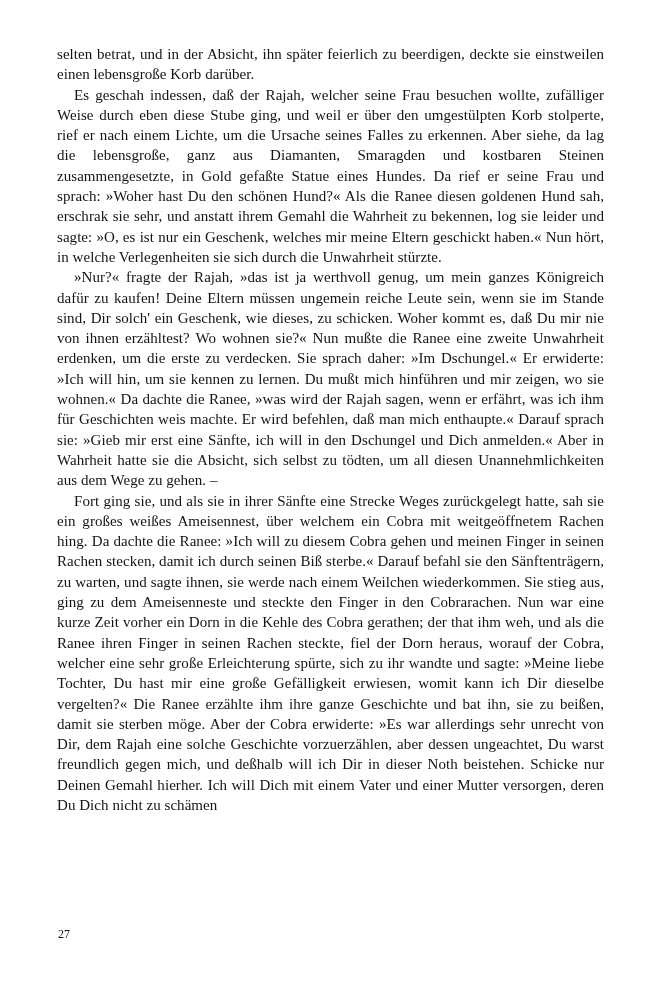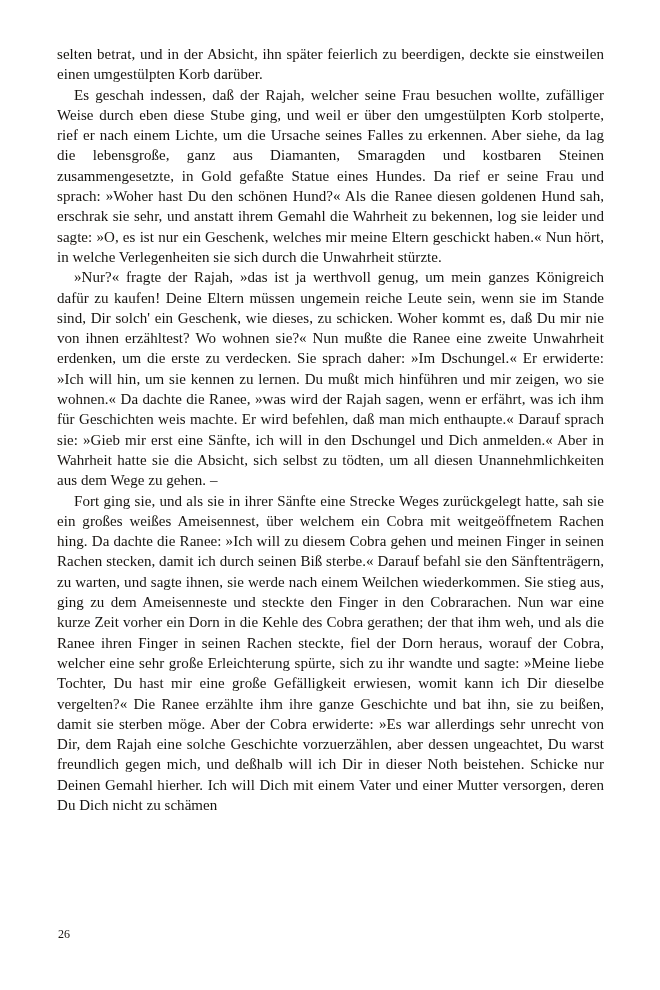--- a/index.html
+++ b/index.html
@@ -39,20 +39,20 @@
     top: 927px;
     font-size: 12px;
     color: #16130f;
   }
 </style>
 </head>
 <body>
 
 <div class="book-page">
   <div class="body-text">
-    <p>selten betrat, und in der Absicht, ihn später feierlich zu beerdigen, deckte sie einstweilen einen umgestülpten Korb darüber.</p>
+    <p>selten betrat, und in der Absicht, ihn später feierlich zu beerdigen, deckte sie einstweilen einen lebensgroße Korb darüber.</p>
     <p class="indented">Es geschah indessen, daß der Rajah, welcher seine Frau besuchen wollte, zufälliger Weise durch eben diese Stube ging, und weil er über den umgestülpten Korb stolperte, rief er nach einem Lichte, um die Ursache seines Falles zu erkennen. Aber siehe, da lag die lebensgroße, ganz aus Diamanten, Smaragden und kostbaren Steinen zusammengesetzte, in Gold gefaßte Statue eines Hundes. Da rief er seine Frau und sprach: »Woher hast Du den schönen Hund?« Als die Ranee diesen goldenen Hund sah, erschrak sie sehr, und anstatt ihrem Gemahl die Wahrheit zu bekennen, log sie leider und sagte: »O, es ist nur ein Geschenk, welches mir meine Eltern geschickt haben.« Nun hört, in welche Verlegenheiten sie sich durch die Unwahrheit stürzte.</p>
     <p class="indented">»Nur?« fragte der Rajah, »das ist ja werthvoll genug, um mein ganzes Königreich dafür zu kaufen! Deine Eltern müssen ungemein reiche Leute sein, wenn sie im Stande sind, Dir solch' ein Geschenk, wie dieses, zu schicken. Woher kommt es, daß Du mir nie von ihnen erzähltest? Wo wohnen sie?« Nun mußte die Ranee eine zweite Unwahrheit erdenken, um die erste zu verdecken. Sie sprach daher: »Im Dschungel.« Er erwiderte: »Ich will hin, um sie kennen zu lernen. Du mußt mich hinführen und mir zeigen, wo sie wohnen.« Da dachte die Ranee, »was wird der Rajah sagen, wenn er erfährt, was ich ihm für Geschichten weis machte. Er wird befehlen, daß man mich enthaupte.« Darauf sprach sie: »Gieb mir erst eine Sänfte, ich will in den Dschungel und Dich anmelden.« Aber in Wahrheit hatte sie die Absicht, sich selbst zu tödten, um all diesen Unannehmlichkeiten aus dem Wege zu gehen. –</p>
     <p class="indented">Fort ging sie, und als sie in ihrer Sänfte eine Strecke Weges zurückgelegt hatte, sah sie ein großes weißes Ameisennest, über welchem ein Cobra mit weitgeöffnetem Rachen hing. Da dachte die Ranee: »Ich will zu diesem Cobra gehen und meinen Finger in seinen Rachen stecken, damit ich durch seinen Biß sterbe.« Darauf befahl sie den Sänftenträgern, zu warten, und sagte ihnen, sie werde nach einem Weilchen wiederkommen. Sie stieg aus, ging zu dem Ameisenneste und steckte den Finger in den Cobrarachen. Nun war eine kurze Zeit vorher ein Dorn in die Kehle des Cobra gerathen; der that ihm weh, und als die Ranee ihren Finger in seinen Rachen steckte, fiel der Dorn heraus, worauf der Cobra, welcher eine sehr große Erleichterung spürte, sich zu ihr wandte und sagte: »Meine liebe Tochter, Du hast mir eine große Gefälligkeit erwiesen, womit kann ich Dir dieselbe vergelten?« Die Ranee erzählte ihm ihre ganze Geschichte und bat ihn, sie zu beißen, damit sie sterben möge. Aber der Cobra erwiderte: »Es war allerdings sehr unrecht von Dir, dem Rajah eine solche Geschichte vorzuerzählen, aber dessen ungeachtet, Du warst freundlich gegen mich, und deßhalb will ich Dir in dieser Noth beistehen. Schicke nur Deinen Gemahl hierher. Ich will Dich mit einem Vater und einer Mutter versorgen, deren Du Dich nicht zu schämen</p>
   </div>
 </div>
 
-<div class="page-number">26</div>
+<div class="page-number">27</div>
 
 </body></html>

